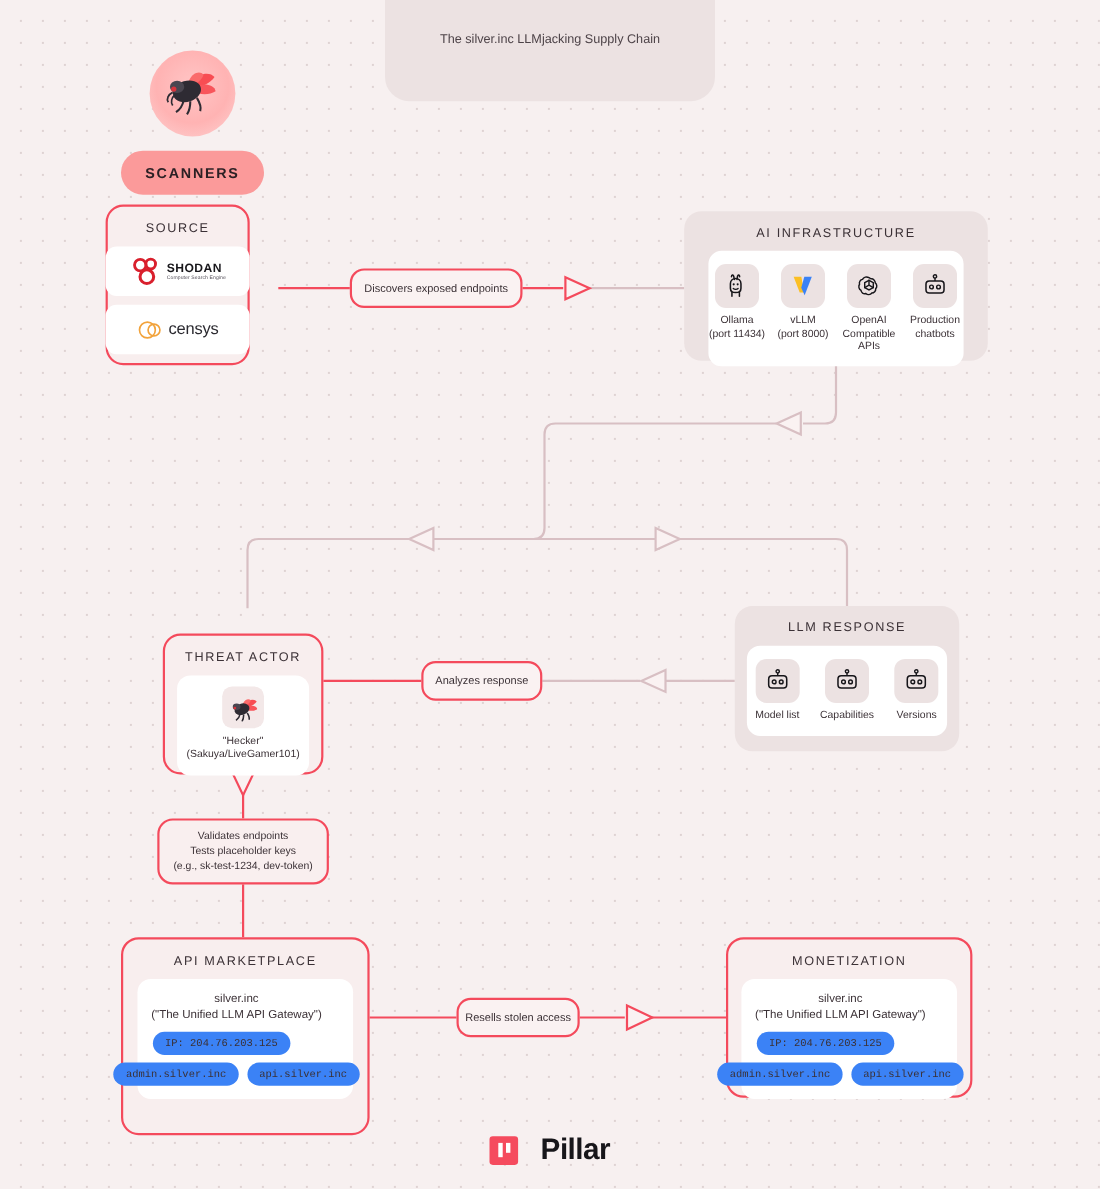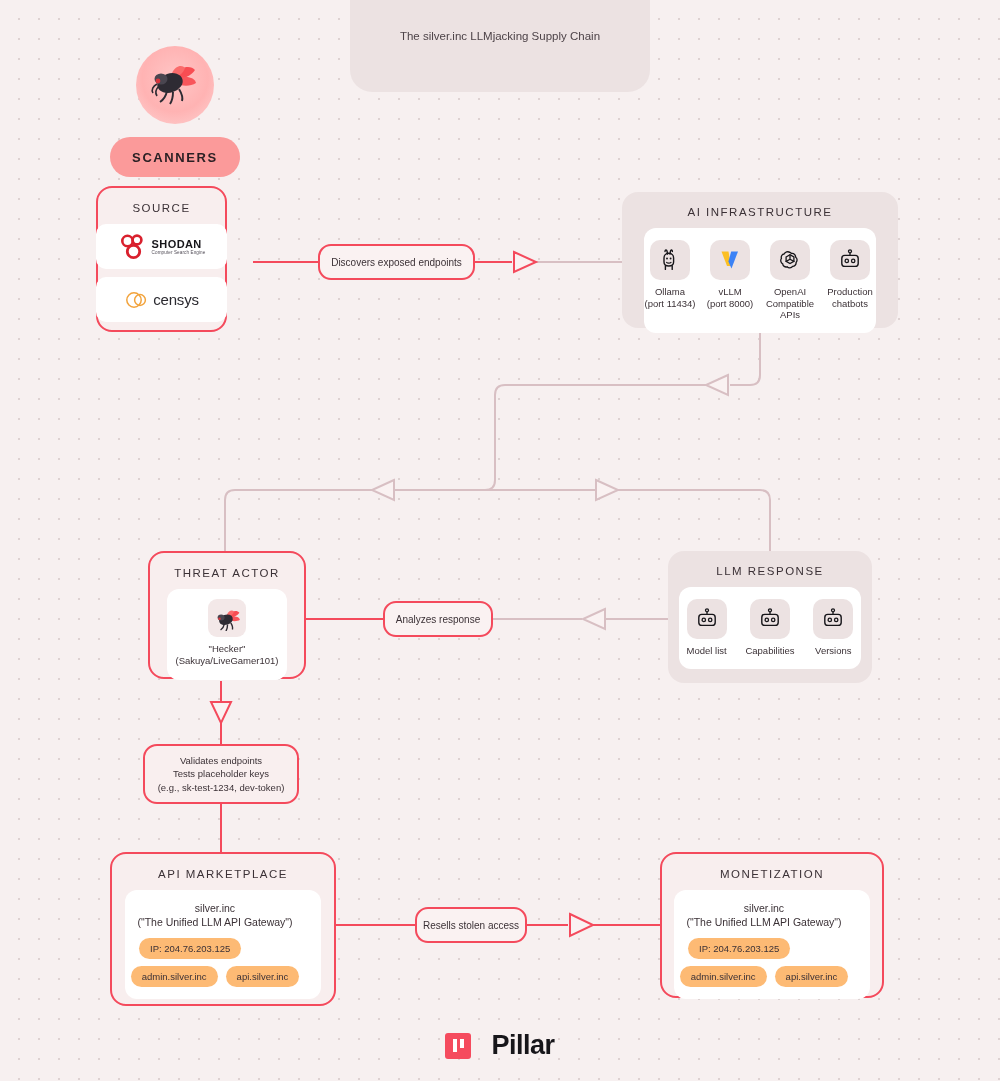--- a/index.html
+++ b/index.html
@@ -107,21 +107,21 @@
   }
   .chip-label {
     font-size: 9.5px; color: #3b3136; text-align: center; line-height: 1.22;
   }
   .ai-inner {
     width: 232px; padding: 12px 0 12px 0;
     background: #fff; border-radius: 12px;
   }
 
   
-  #threat-node { left: 148px; top: 551px; width: 158px; height: 128px; }
+  #threat-node { left: 148px; top: 576px; width: 146px; height: 128px; }
   .threat-inner {
     width: 120px; padding: 10px 0 12px 0;
     background: #fff; border-radius: 12px;
     display: flex; flex-direction: column; align-items: center;
   }
   .threat-icon {
     width: 38px; height: 38px; border-radius: 9px;
     background: #f3e8e8;
     display: flex; align-items: center; justify-content: center;
     margin-bottom: 6px;
@@ -138,32 +138,32 @@
   
   #validate-node {
     left: 143px; top: 744px; width: 156px; height: 60px;
     background: #f9efef; border: 2px solid #f44a5c;
     border-radius: 14px;
     display: flex; align-items: center; justify-content: center;
   }
   .validate-text { font-size: 9.5px; color: #3b3136; text-align: center; line-height: 1.42; }
 
   
-  #market-node { left: 110px; top: 852px; width: 226px; height: 154px; }
+  #market-node { left: 110px; top: 852px; width: 226px; height: 180px; }
   #monet-node  { left: 660px; top: 852px; width: 224px; height: 146px; }
   .biz-inner {
     width: 196px; padding: 11px 26px 12px 10px;
     background: #fff; border-radius: 12px;
     display: flex; flex-direction: column; align-items: center;
   }
   .biz-name { font-size: 10.5px; color: #3b3136; text-align: center; line-height: 1.35; }
   .tag {
-    background: #fdba74; border-radius: 11px;
+    background: #3b82f6; border-radius: 11px;
     font-size: 9.5px; color: #3b3136;
-    padding: 5px 11px; white-space: nowrap;
+    padding: 5px 11px; white-space: nowrap; font-family: Liberation Mono, monospace;
   }
   .tag-row { display: flex; gap: 8px; margin-top: 7px; }
   .tag-solo { margin-top: 9px; align-self: flex-start; margin-left: 4px; }
 
   
   .edge-label {
     background: #faf2f2;
     border: 2px solid #f44a5c;
     border-radius: 13px;
     font-size: 10px; color: #3b3136;

